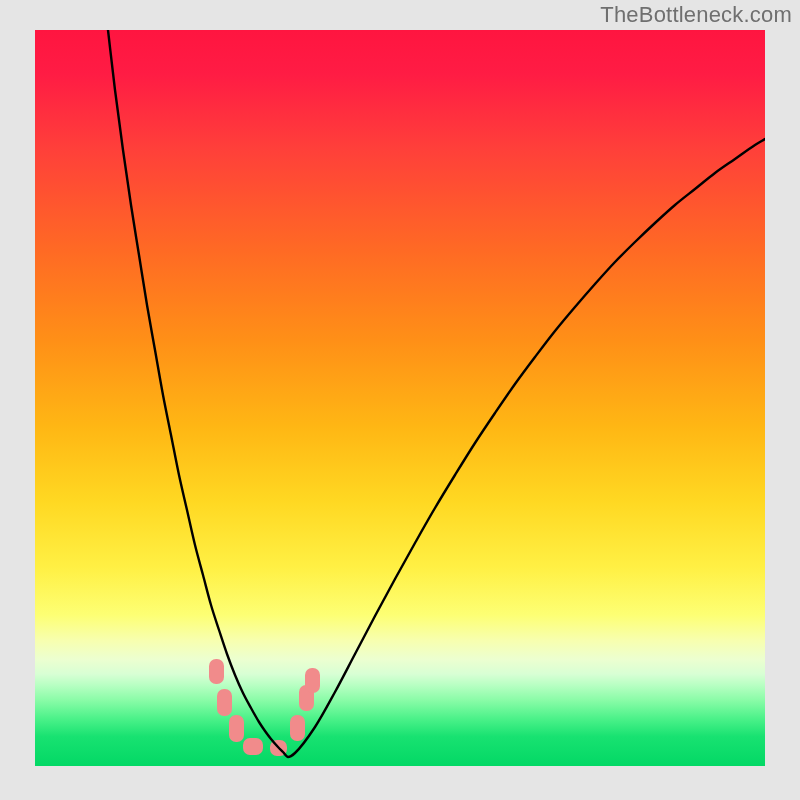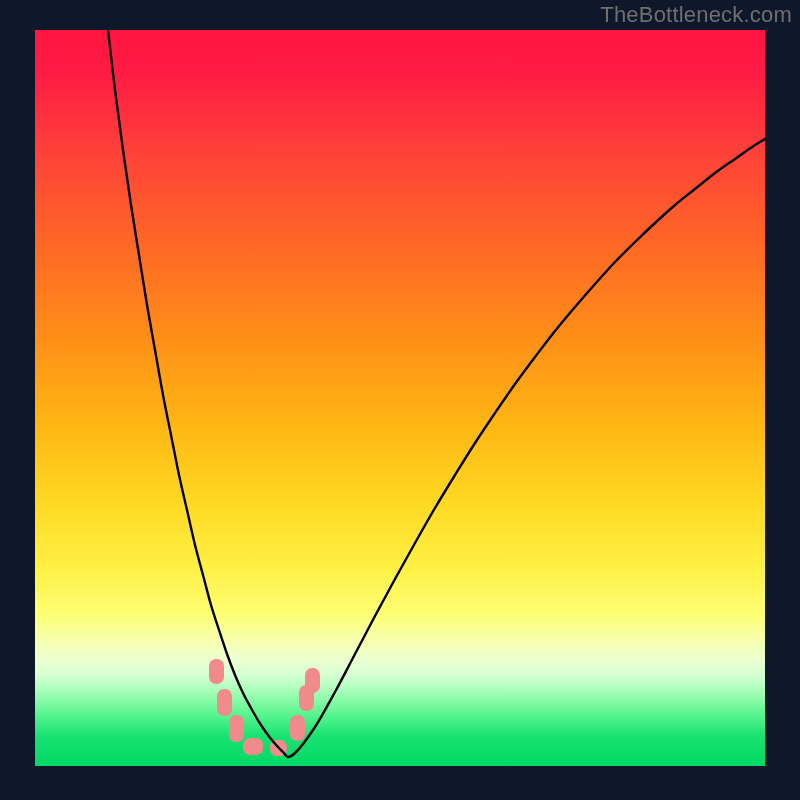--- a/index.html
+++ b/index.html
@@ -10,21 +10,21 @@
     background: #000;
     overflow: hidden;
     font-family: Arial, Helvetica, sans-serif;
   }
   .frame {
     position: absolute;
     left: 0;
     top: 0;
     width: 800px;
     height: 800px;
-    background: #0f172a;
+    background: #e5e5e5;
   }
   .watermark {
     position: absolute;
     top: 2px;
     right: 8px;
     color: #6f6f6f;
     font-size: 22px;
     font-weight: 500;
     letter-spacing: 0.2px;
     z-index: 30;

